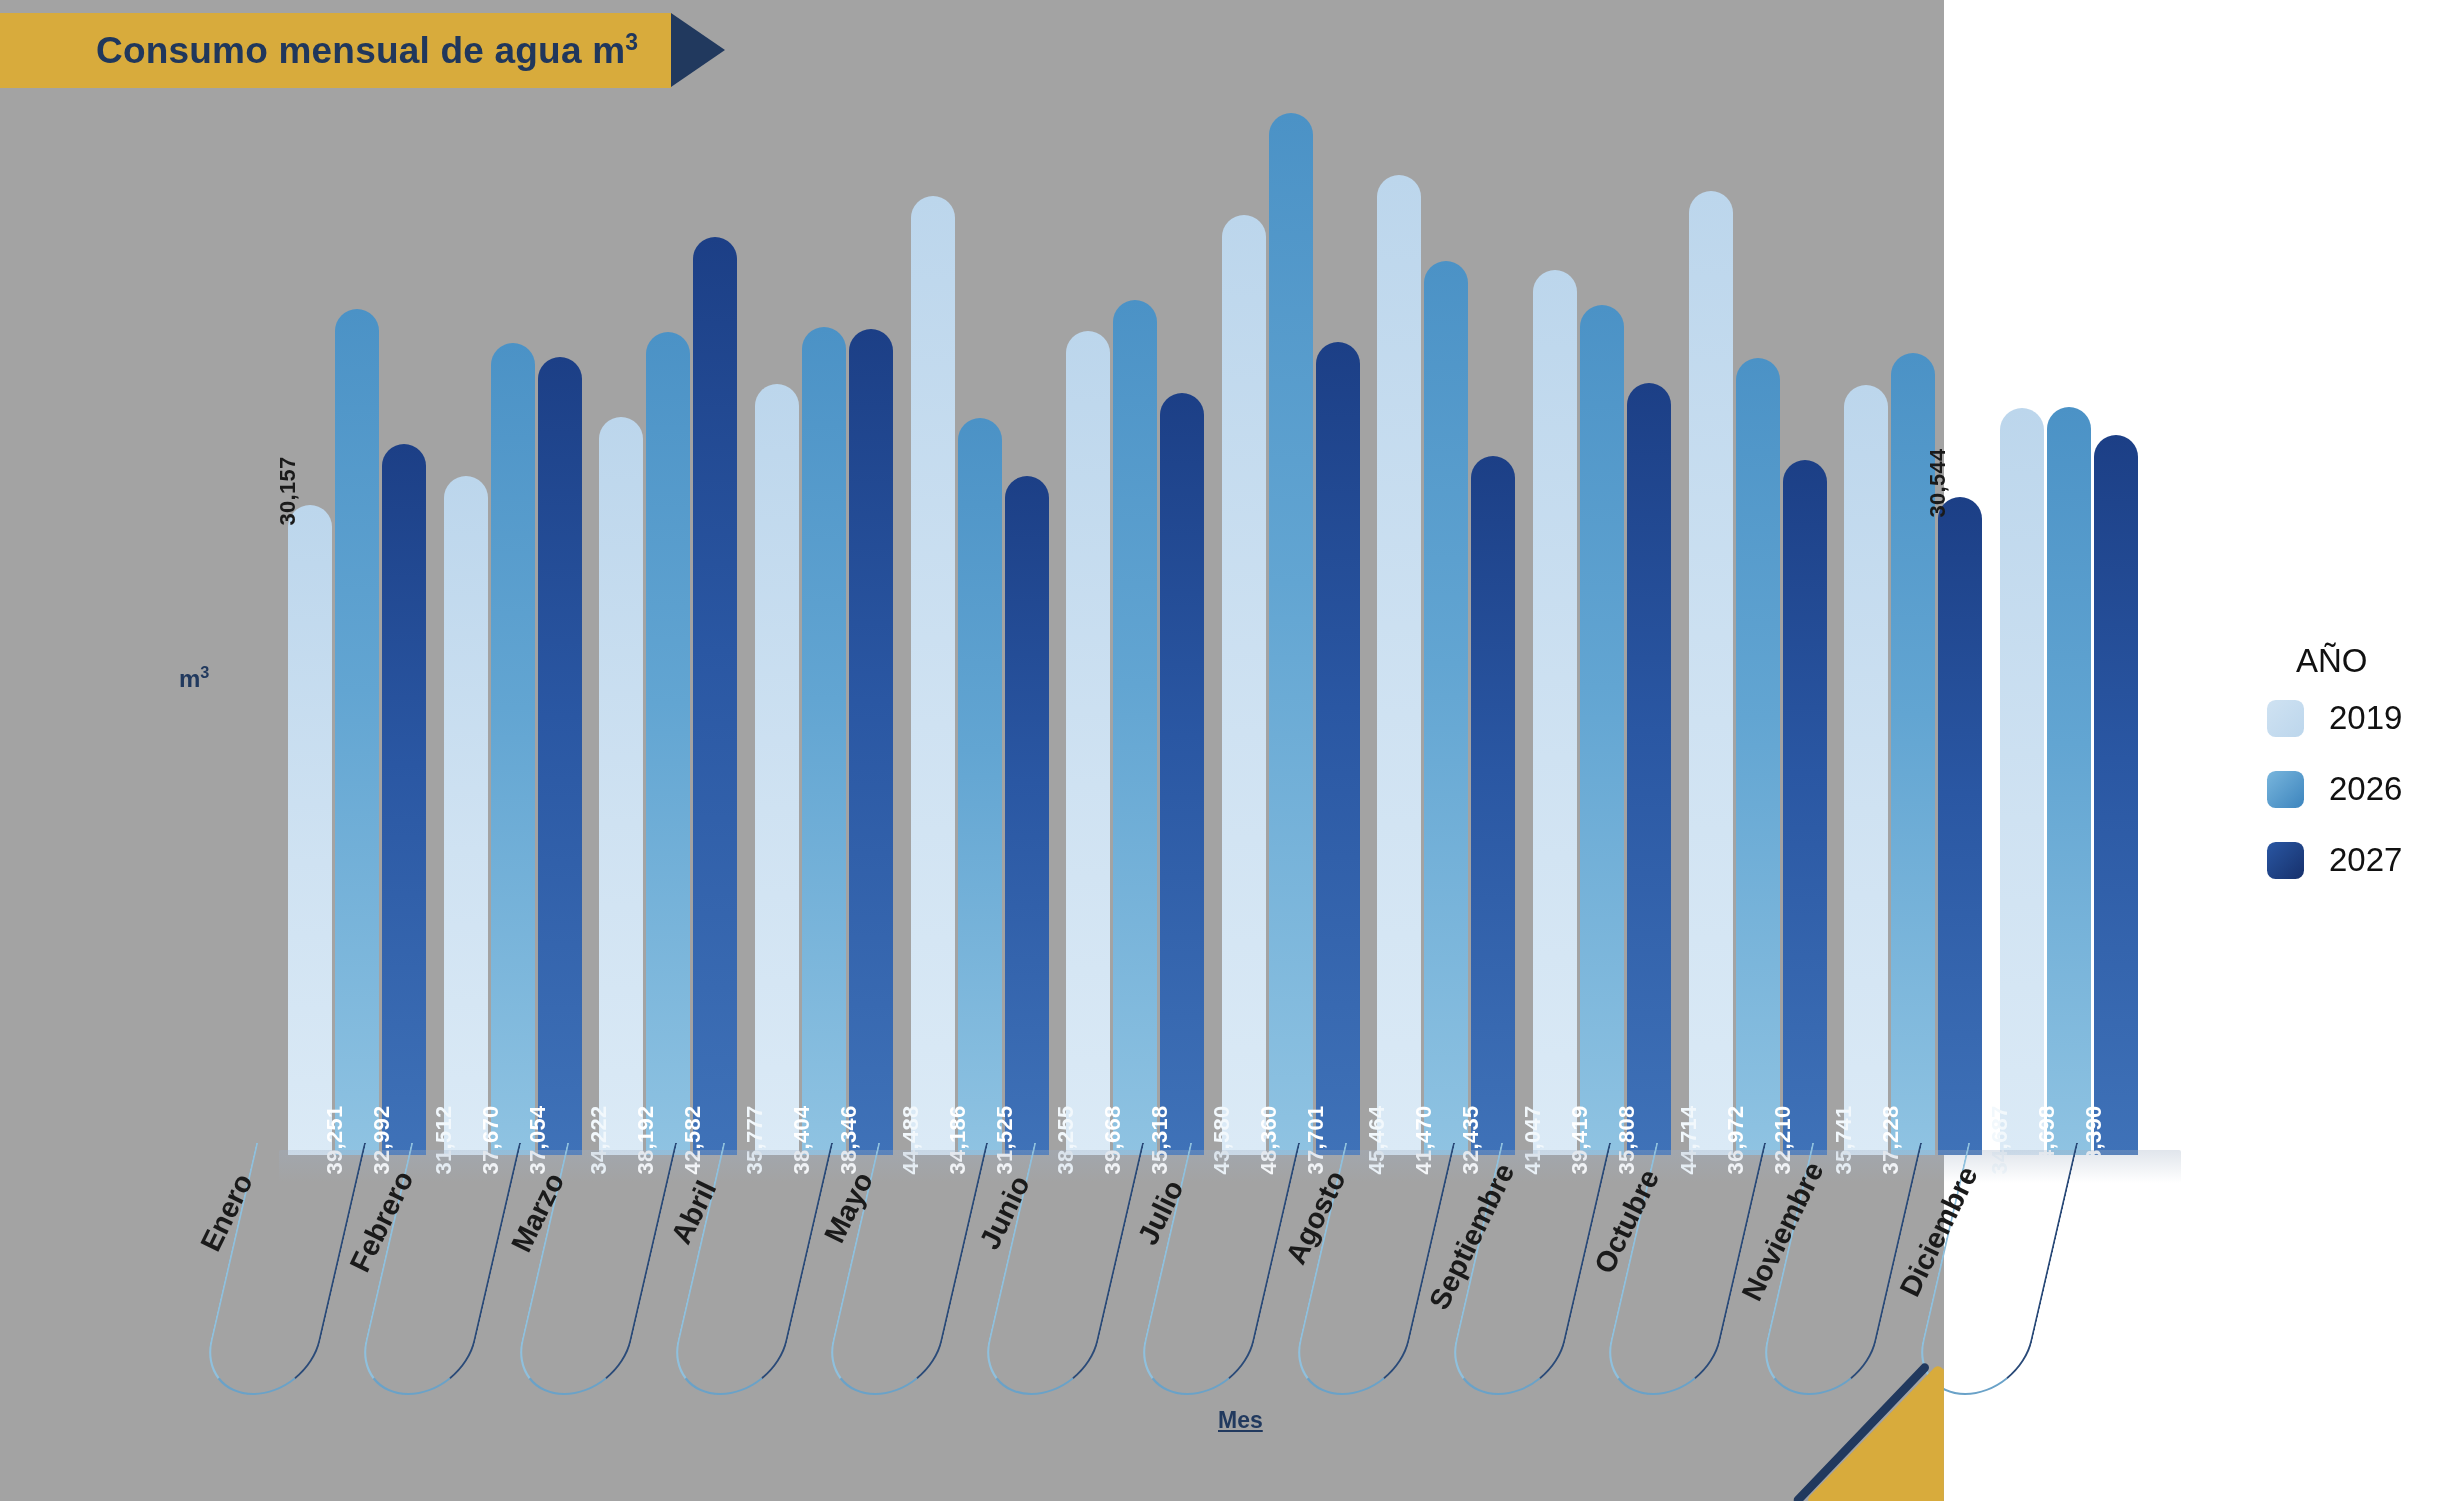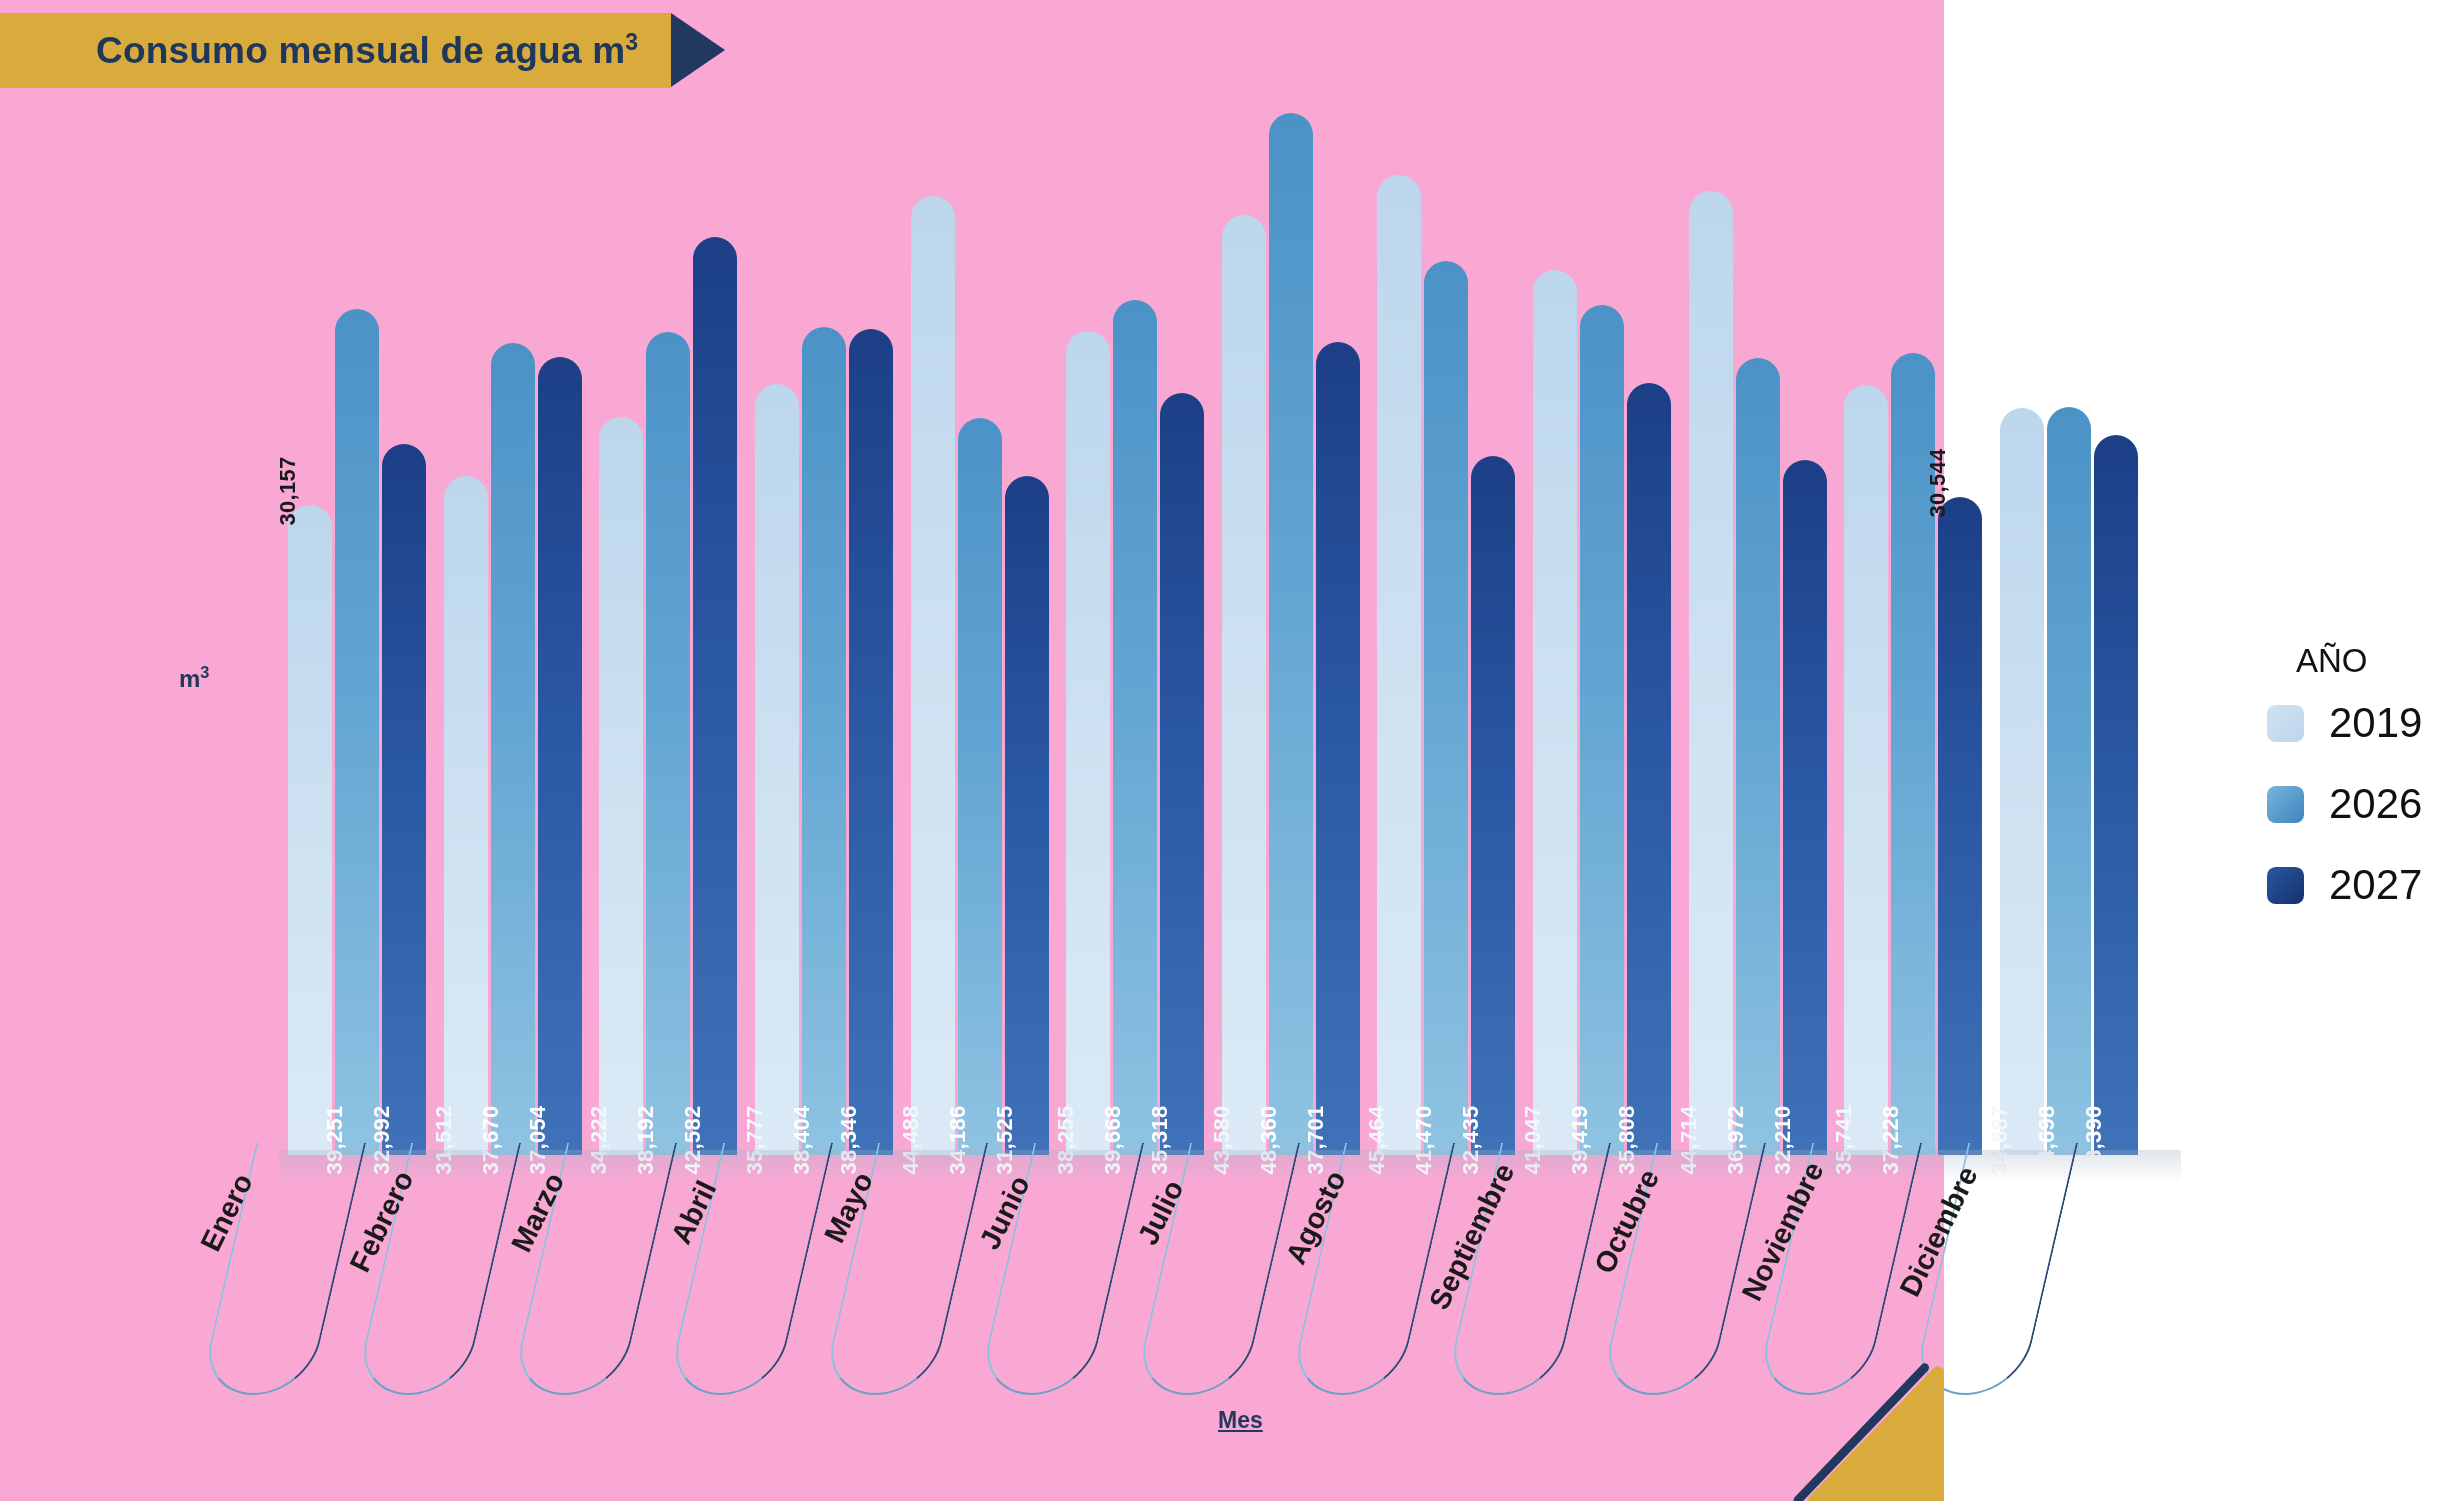--- a/index.html
+++ b/index.html
@@ -2,21 +2,21 @@
 <html><head>
 <meta charset="utf-8">
 <style>
   * { box-sizing: border-box; margin: 0; padding: 0; }
   html, body {
     width: 2459px; height: 1502px;
     background: #ffffff;
     font-family: "Liberation Sans", sans-serif;
     overflow: hidden;
   }
-  #root { position: relative; width: 1944px; height: 1502px; background:#f9a8d4; }
+  #root { position: relative; width: 1944px; height: 1502px; background:#a3a3a3; }
 
   
   .banner { position: absolute; left: 0; top: 13.4px; height: 75px; display: flex; align-items: stretch; }
   .banner-gold {
     background: #d8ab3c;
     display: flex; align-items: center;
     padding: 0 33px 0 96px;
   }
   .banner-gold .btxt {
     color: #20375c; font-size: 37px; font-weight: bold; letter-spacing: 0.2px;
@@ -106,21 +106,21 @@
   }
 
   
   .legend { position: absolute; left: 2267px; top: 642px; }
   .legend-title { font-size: 33px; color: #111; margin-bottom: 19px; padding-left: 29px; }
   .legend-row { display: flex; align-items: center; margin-bottom: 33px; }
   .legend-swatch { width: 37px; height: 37px; border-radius: 8.6px; margin-right: 25px; }
   .legend-swatch.y2019 { background: linear-gradient(135deg,#cfe2f2,#bcd6ec); }
   .legend-swatch.y2020 { background: linear-gradient(135deg,#79b6dd,#3c84bd); }
   .legend-swatch.y2021 { background: linear-gradient(135deg,#2a57a3,#16306b); }
-  .legend-label { font-size: 42px; color: #111; }
+  .legend-label { font-size: 33px; color: #111; }
 
   
   .corner { position: absolute; right: 0; bottom: 0; width: 173px; height: 142px; overflow: hidden; }
 </style>
 </head>
 <body>
 <div id="root">
 
 <div class="banner">
   <div class="banner-gold">

